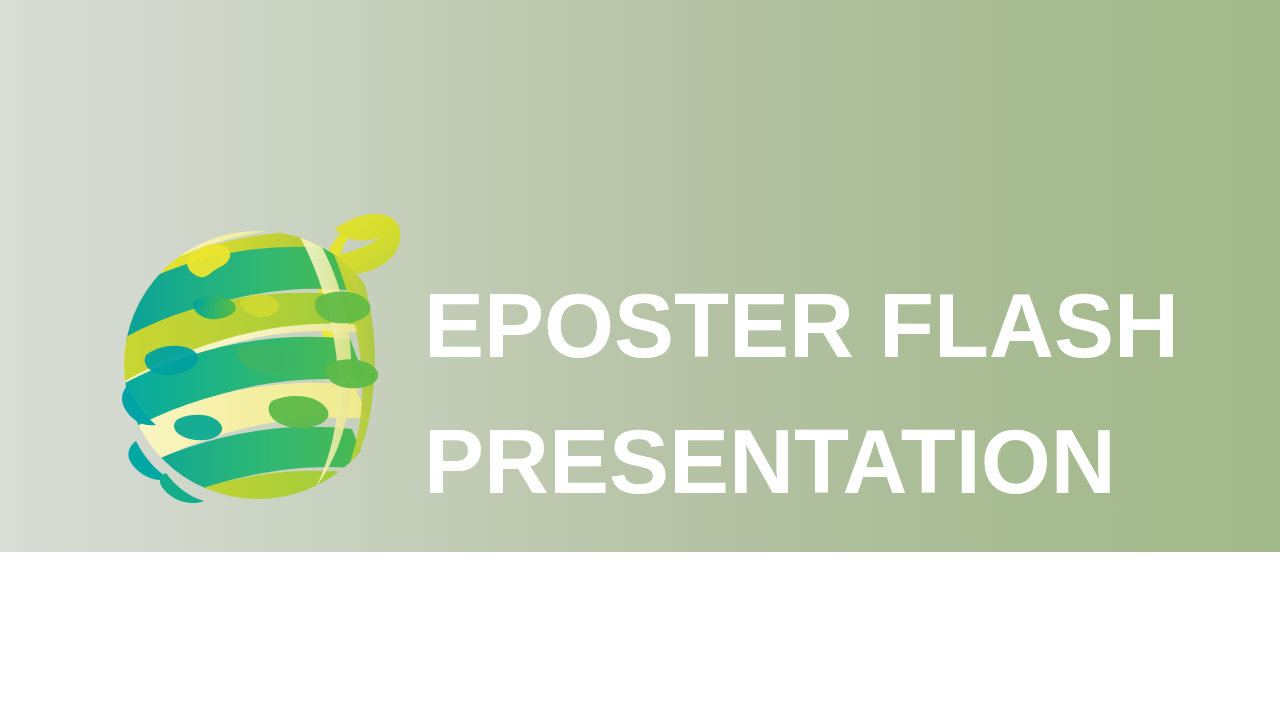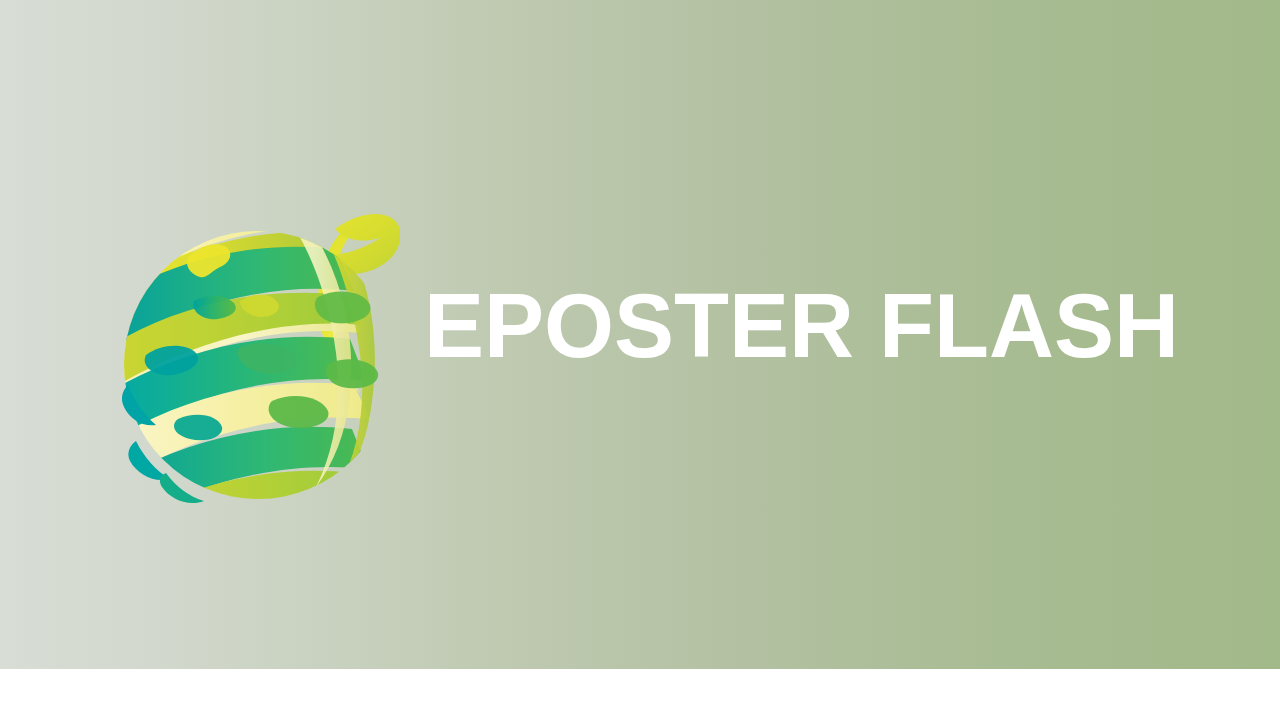--- a/index.html
+++ b/index.html
@@ -10,21 +10,21 @@
     height: 720px;
     overflow: hidden;
   }
   body {
     font-family: "Liberation Sans", sans-serif;
   }
 
   #slide {
     position: relative;
     width: 1280px;
-    height: 669px;
+    height: 552px;
     background: linear-gradient(to right,
         #d8ddd5 0%,
         #d3d9cf 10%,
         #c9d2c0 25%,
         #bdc8ae 42%,
         #b3c1a2 58%,
         #aabd96 74%,
         #a5ba8e 88%,
         #a2b98a 100%);
     overflow: hidden;
@@ -227,15 +227,16 @@
         <path d="M14 236 C 22 252, 34 266, 48 274 C 32 278, 16 270, 8 256
                  C 4 248, 8 240, 14 236 Z" fill="#00a8a4"></path>
         <path d="M44 268 C 54 282, 68 292, 82 296 C 66 302, 48 294, 40 282
                  C 36 276, 38 270, 44 268 Z" fill="#14ad8a"></path>
       </g>
     </svg>
   </div>
 
   <div id="title-block">
     <div class="title-line">EPOSTER FLASH</div>
+    <div class="title-line">PRESENTATION</div>
   </div>
 
 </div>
 
 </body></html>

